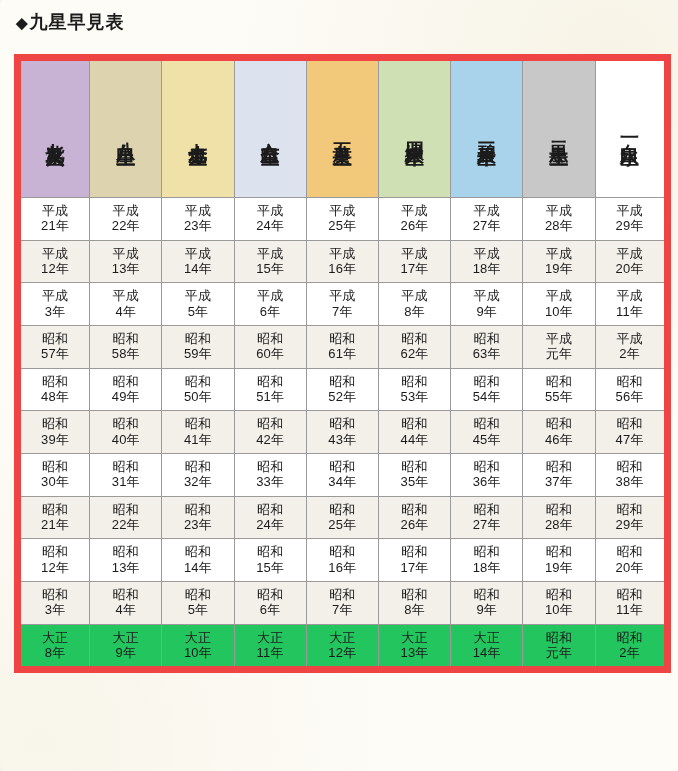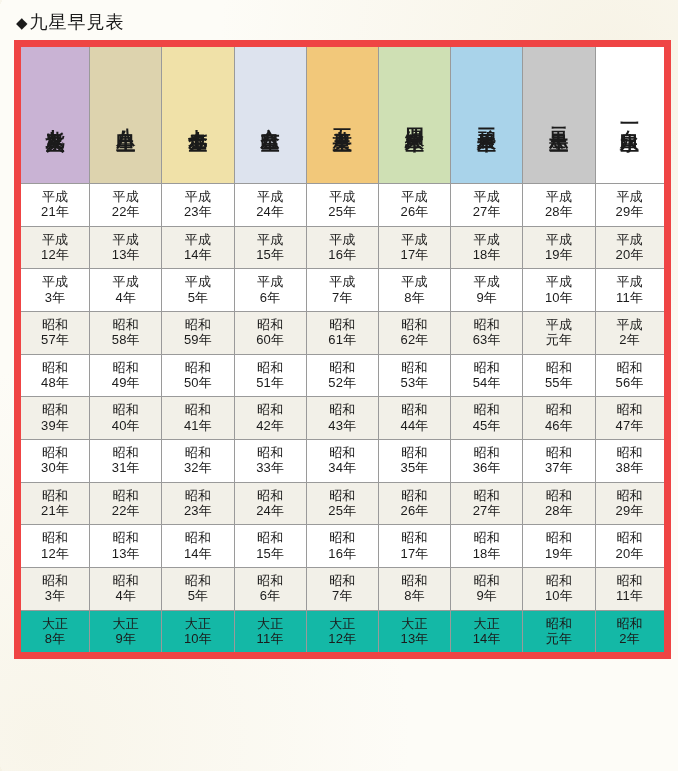--- a/index.html
+++ b/index.html
@@ -28,23 +28,23 @@
     z-index: 0;
   }
   .page {
     position: relative;
     z-index: 1;
     padding: 8px 14px 0 14px;
     box-sizing: border-box;
   }
   .title {
     font-size: 18px;
-    font-weight: normal;
+    font-weight: bold;
     letter-spacing: 1px;
-    margin: 2px 0 6px 2px;
+    margin: 2px 0 20px 2px;
     color: #1b1b1b;
   }
   .title .diamond {
     font-size: 15px;
     margin-right: 1px;
   }
   table.nine-star {
     border-collapse: collapse;
     table-layout: fixed;
     width: 650px;
@@ -486,21 +486,21 @@
           </td>
           <td>
             <span class="era">昭和</span>
             <span class="year">10年</span>
           </td>
           <td>
             <span class="era">昭和</span>
             <span class="year">11年</span>
           </td>
         </tr>
-        <tr style="background: #14b8a6;">
+        <tr style="background: #22c55e;">
           <td>
             <span class="era">大正</span>
             <span class="year">8年</span>
           </td>
           <td>
             <span class="era">大正</span>
             <span class="year">9年</span>
           </td>
           <td>
             <span class="era">大正</span>

